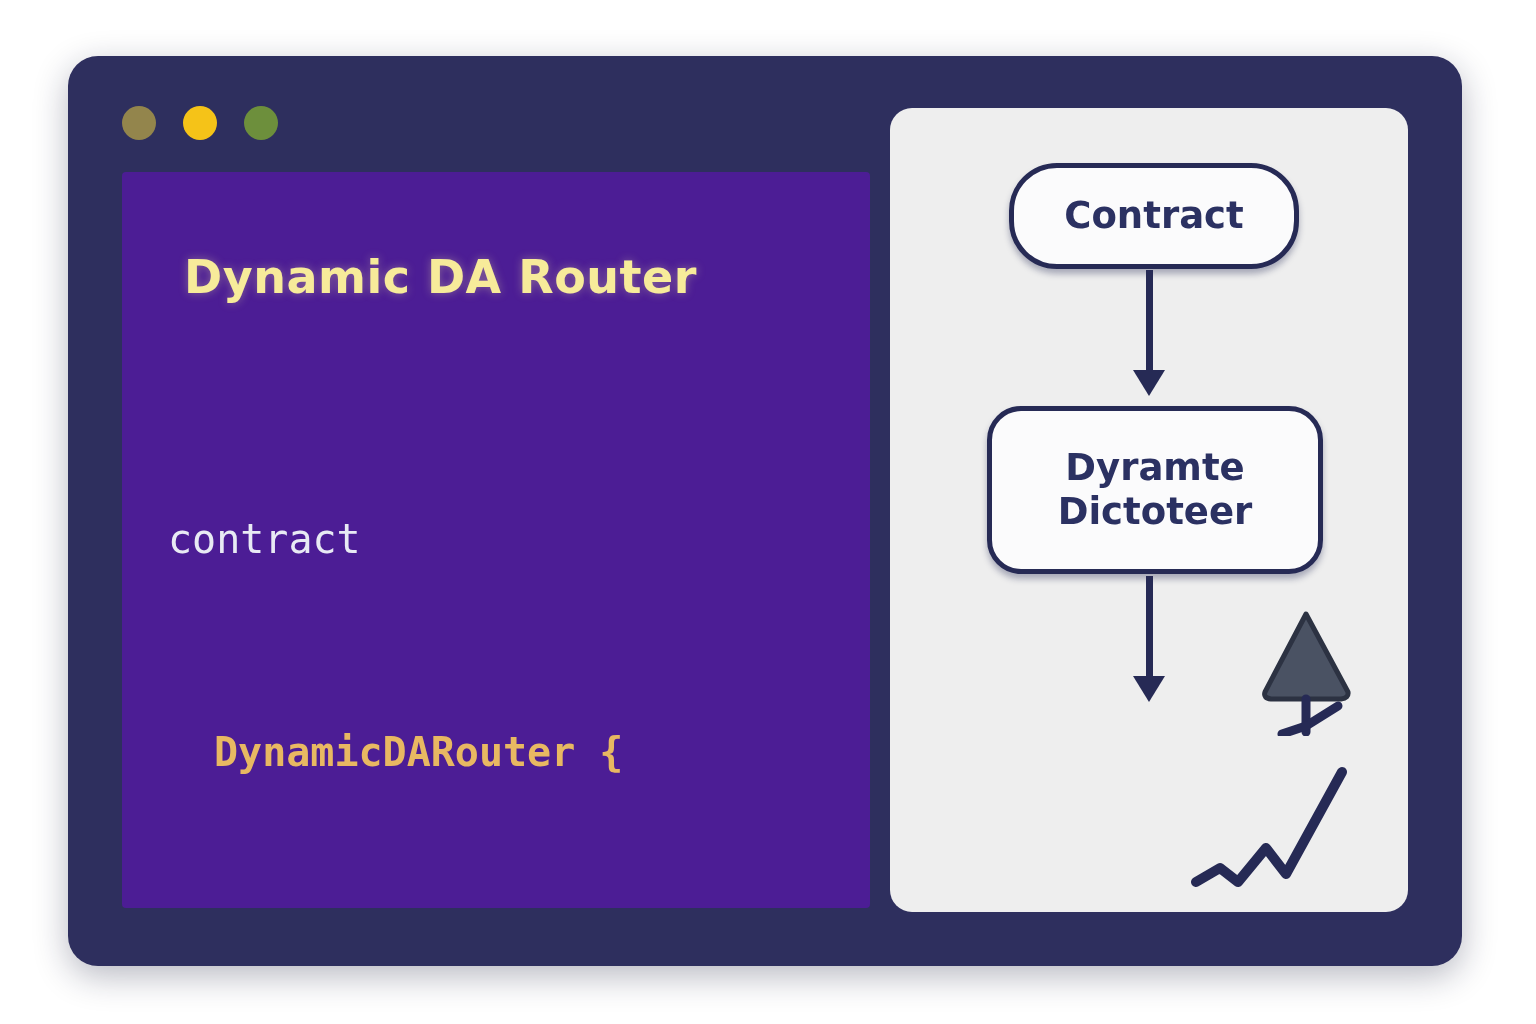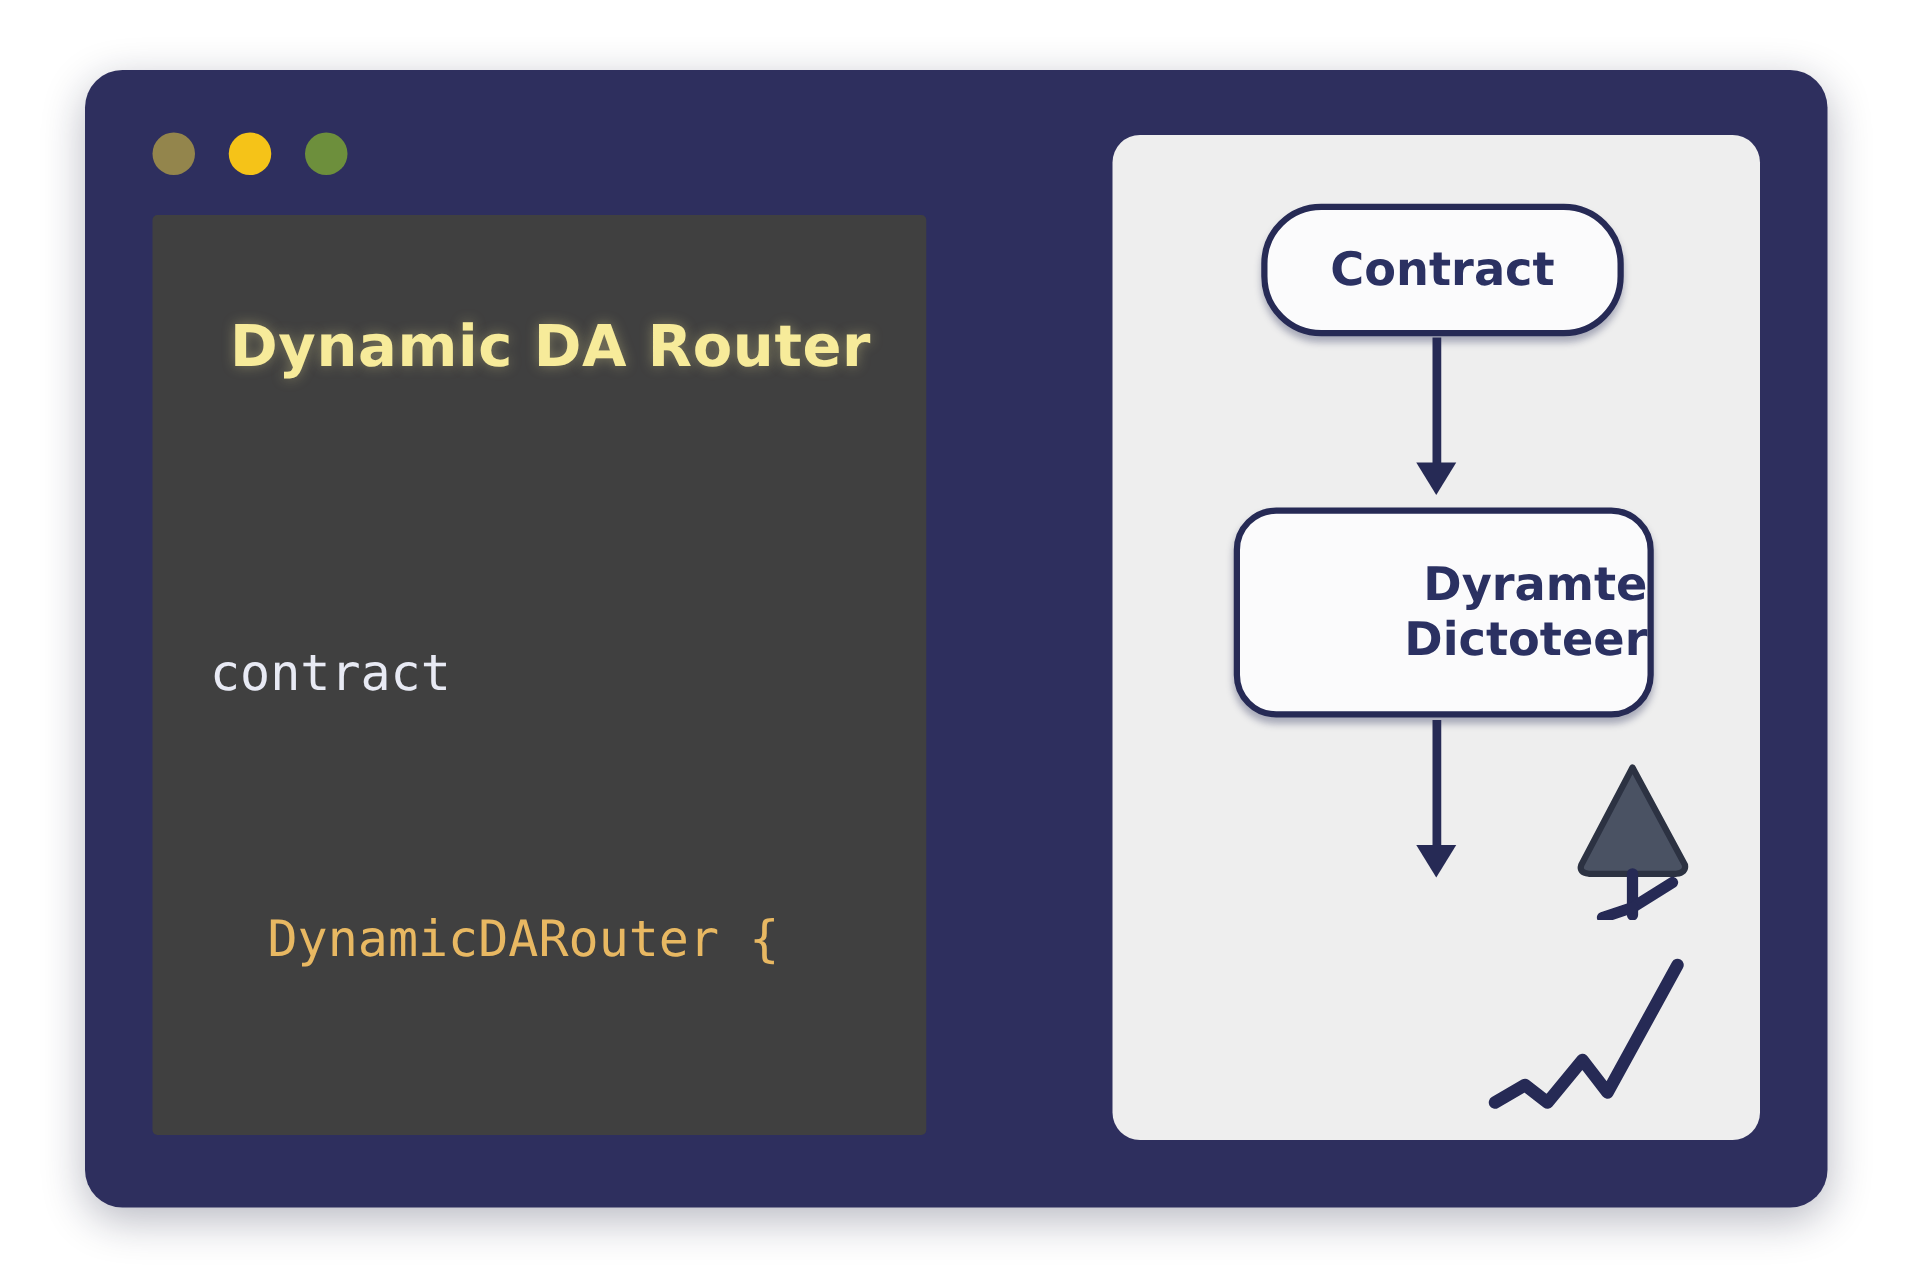--- a/index.html
+++ b/index.html
@@ -47,26 +47,25 @@
   }
   .dot.d1 { left: 54px;  background: #93854c; }
   .dot.d2 { left: 115px; background: #f5c318; }
   .dot.d3 { left: 176px; background: #6d8f3c; }
 
   
   .code-panel {
     position: absolute;
     left: 54px;
     top: 116px;
-    width: 592px;
+    width: 748px;
     height: 736px;
-    background: #404040;
+    background: #4c1d95;
     border-radius: 4px;
     overflow: hidden;
-    padding-left: 27px;
   }
 
   .code-title {
     position: absolute;
     left: 62px;
     top: 78px;
     font-family: "DejaVu Sans", sans-serif;
     font-size: 46px;
     font-weight: 600;
     color: #f7eb9a;
@@ -80,21 +79,21 @@
     left: 46px;
     top: 190px;
     right: 0;
     font-family: "DejaVu Sans Mono", monospace;
     font-size: 40px;
     line-height: 71px;
     color: #e8eaf4;
     white-space: pre;
   }
   .code-line { white-space: pre; }
-  .tok-type { color: #e8b862; }
+  .tok-type { color: #e8b862; font-weight: bold; }
 
   
   .diagram-panel {
     position: absolute;
     left: 822px;
     top: 52px;
     width: 518px;
     height: 804px;
     background: #eeeeee;
     border-radius: 22px;
@@ -121,21 +120,20 @@
     border-radius: 48px;
     font-size: 37px;
   }
 
   .node-middle {
     left: 97px;  top: 298px;
     width: 326px; height: 158px;
     border-radius: 34px;
     font-size: 37px;
     flex-direction: column;
-    align-items: flex-end;
   }
   .node-middle span { display: block; }
 
   .node-selector {
     left: 119px; top: 626px;
     width: 280px; height: 96px;
     border-radius: 48px;
     font-size: 37px;
   }
 

